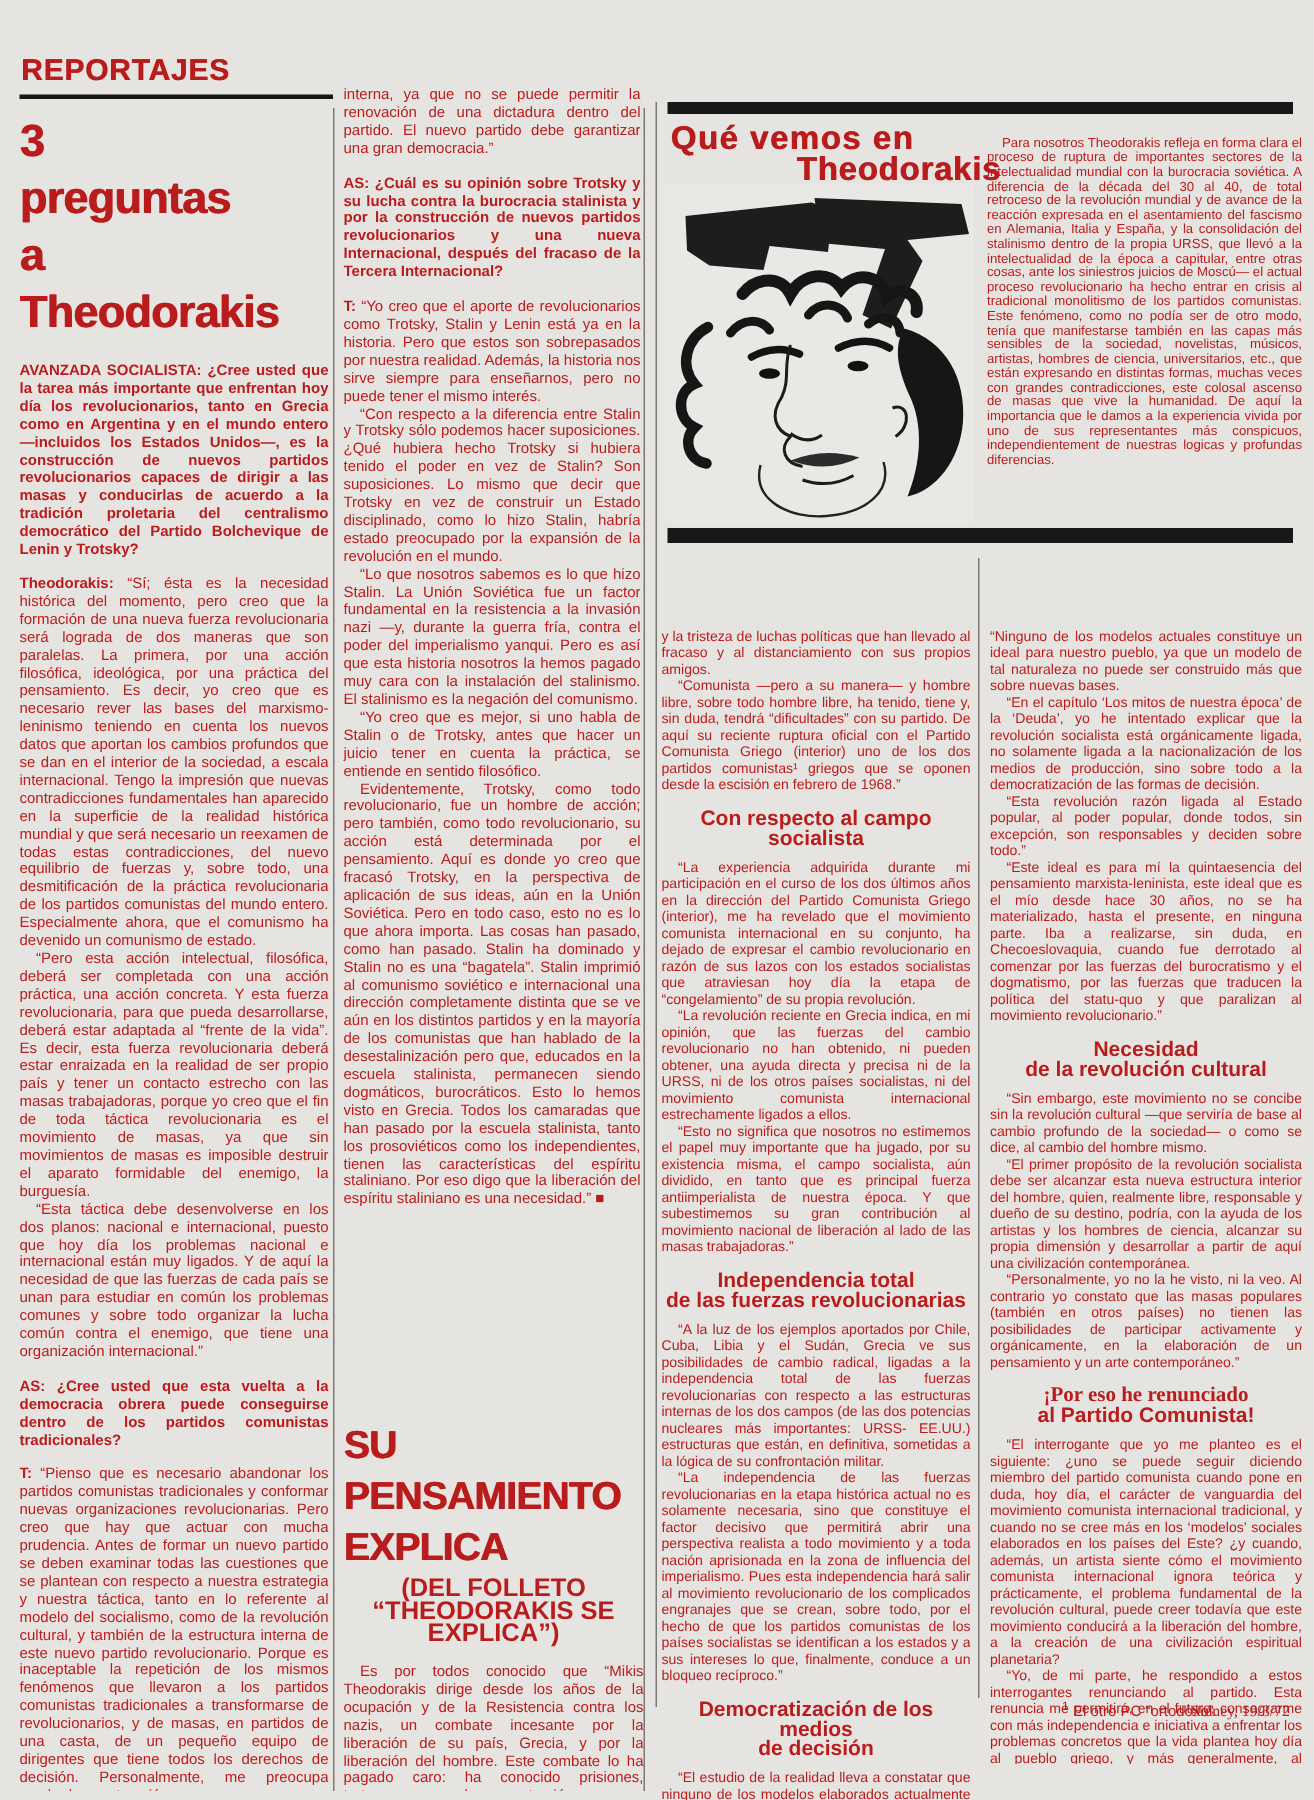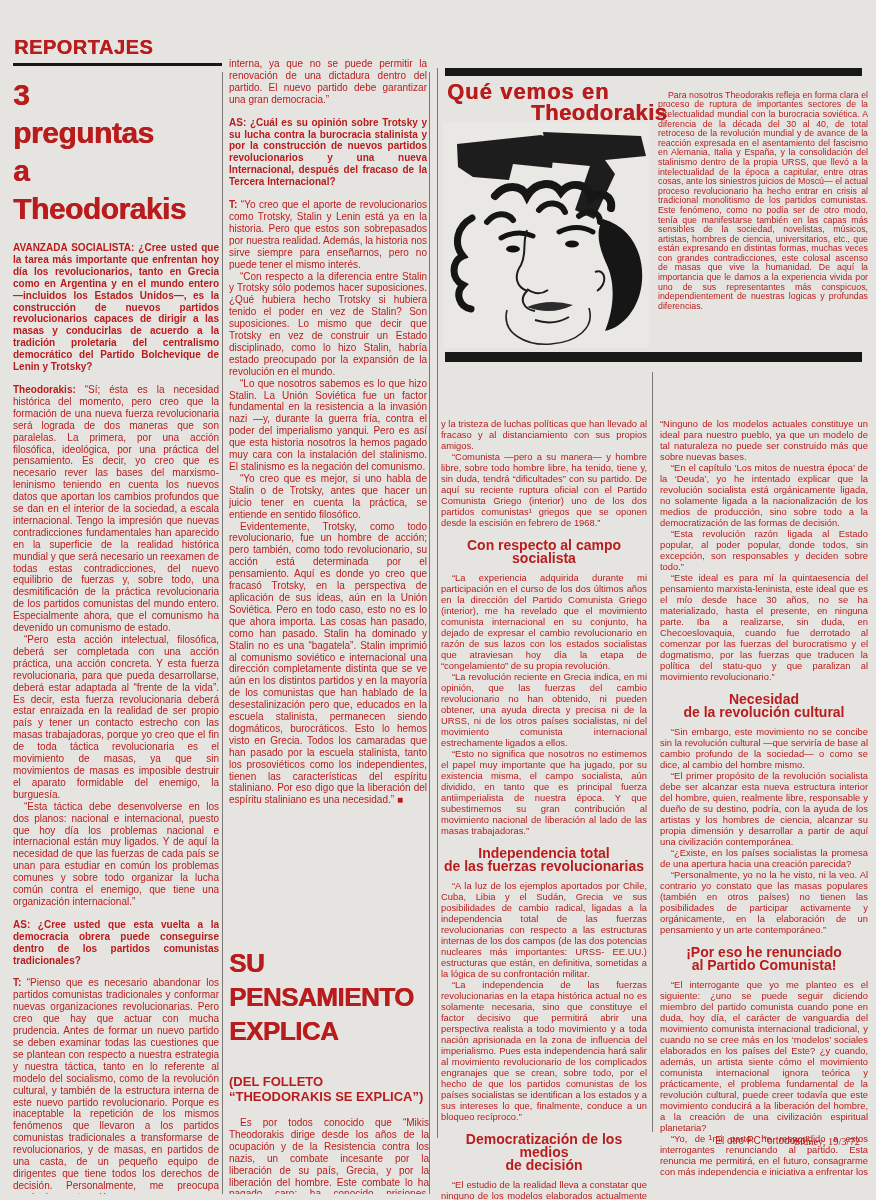--- a/index.html
+++ b/index.html
@@ -20,21 +20,21 @@
   .vrule{width:1px;background:#7a7875;}
   .bp{margin:0;text-indent:11px;}
   .bp0{margin:0;text-indent:0;}
   .gap{margin-top:11px;}
   .bq{font-weight:bold;margin:11px 0 0 0;text-indent:0;}
   b.lead{font-weight:bold;}
   
   .booklet{left:229px;top:946px;width:200px;height:248px;overflow:hidden;}
   .bk-head{font-size:26px;font-weight:bold;line-height:34px;letter-spacing:-.5px;
            text-shadow:.6px 0 0 currentColor;margin:0;}
-  .bk-src{font-size:13px;font-weight:bold;line-height:15px;margin-top:26px;}
+  .bk-src{font-size:17px;font-weight:bold;line-height:15px;margin-top:3px;text-align:center;}
   .bk-para{font-size:10px;line-height:11.9px;text-align:justify;margin-top:13px;text-indent:11px;}
   
   .bar{background:#181818;}
   .feat-head1{left:447px;top:79px;font-size:22px;font-weight:bold;letter-spacing:1px;
               text-shadow:.5px 0 0 currentColor;}
   .feat-head2{left:531px;top:100px;font-size:22px;font-weight:bold;letter-spacing:.5px;
               text-shadow:.5px 0 0 currentColor;}
   .illus{left:443px;top:122px;width:206px;height:226px;}
   .feat-intro{left:658px;top:82px;width:210px;height:264px;overflow:hidden;
               font-size:8.8px;line-height:9.6px;text-align:justify;text-indent:10px;}
@@ -149,23 +149,22 @@
 
   <div class="abs featcol fB">
     <p class="bp0">“Ninguno de los modelos actuales constituye un ideal para nuestro pueblo, ya que un modelo de tal naturaleza no puede ser construido más que sobre nuevas bases.</p>
     <p class="bp">“En el capítulo ‘Los mitos de nuestra época’ de la ‘Deuda’, yo he intentado explicar que la revolución socialista está orgánicamente ligada, no solamente ligada a la nacionalización de los medios de producción, sino sobre todo a la democratización de las formas de decisión.</p>
     <p class="bp">“Esta revolución razón ligada al Estado popular, al poder popular, donde todos, sin excepción, son responsables y deciden sobre todo.”</p>
     <p class="bp">“Este ideal es para mí la quintaesencia del pensamiento marxista-leninista, este ideal que es el mío desde hace 30 años, no se ha materializado, hasta el presente, en ninguna parte. Iba a realizarse, sin duda, en Checoeslovaquia, cuando fue derrotado al comenzar por las fuerzas del burocratismo y el dogmatismo, por las fuerzas que traducen la política del statu-quo y que paralizan al movimiento revolucionario.”</p>
     <p class="subh" style="margin-bottom:0;">Necesidad</p>
     <p class="subh subh2">de la revolución cultural</p>
     <p class="bp">“Sin embargo, este movimiento no se concibe sin la revolución cultural —que serviría de base al cambio profundo de la sociedad— o como se dice, al cambio del hombre mismo.</p>
     <p class="bp">“El primer propósito de la revolución socialista debe ser alcanzar esta nueva estructura interior del hombre, quien, realmente libre, responsable y dueño de su destino, podría, con la ayuda de los artistas y los hombres de ciencia, alcanzar su propia dimensión y desarrollar a partir de aquí una civilización contemporánea.</p>
-    <p class="bp">“¿Existe, en los países socialistas la promesa de una apertura hacia una creación parecida?</p>
     <p class="bp">“Personalmente, yo no la he visto, ni la veo. Al contrario yo constato que las masas populares (también en otros países) no tienen las posibilidades de participar activamente y orgánicamente, en la elaboración de un pensamiento y un arte contemporáneo.”</p>
-    <p class="subh" style="margin-bottom:0;">¡Por eso he renunciado</p>
+    <p class="subh" style="margin-bottom:0;font-family:Liberation Serif, serif;">¡Por eso he renunciado</p>
     <p class="subh subh2">al Partido Comunista!</p>
     <p class="bp">“El interrogante que yo me planteo es el siguiente: ¿uno se puede seguir diciendo miembro del partido comunista cuando pone en duda, hoy día, el carácter de vanguardia del movimiento comunista internacional tradicional, y cuando no se cree más en los ‘modelos’ sociales elaborados en los países del Este? ¿y cuando, además, un artista siente cómo el movimiento comunista internacional ignora teórica y prácticamente, el problema fundamental de la revolución cultural, puede creer todavía que este movimiento conducirá a la liberación del hombre, a la creación de una civilización espiritual planetaria?</p>
     <p class="bp">“Yo, de mi parte, he respondido a estos interrogantes renunciando al partido. Esta renuncia me permitirá, en el futuro, consagrarme con más independencia e iniciativa a enfrentar los problemas concretos que la vida plantea hoy día al pueblo griego, y más generalmente, al movimiento revolucionario internacional. Mi único e inmutable objetivo será el cambio revolucionario y la construcción y la creación de una sociedad y una civilización nuevas.” ■</p>
   </div>
 
   <div class="abs dateline">Sidney, 19/3/72</div>
   <div class="abs footnote"><sup>1</sup> <span>El otro PC “ortodoxo”.</span></div>
 
 </div>
 

